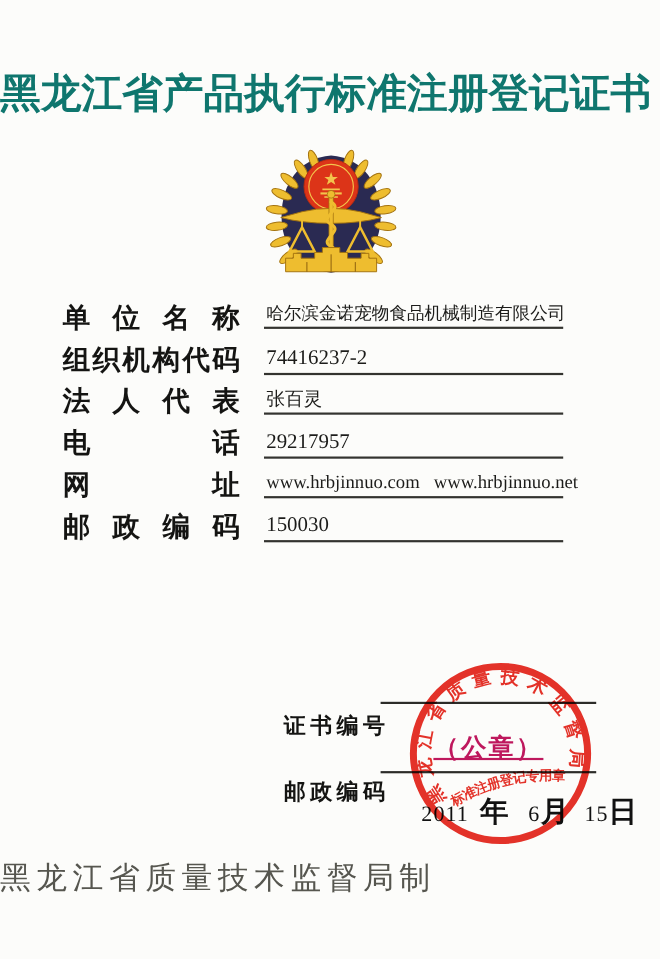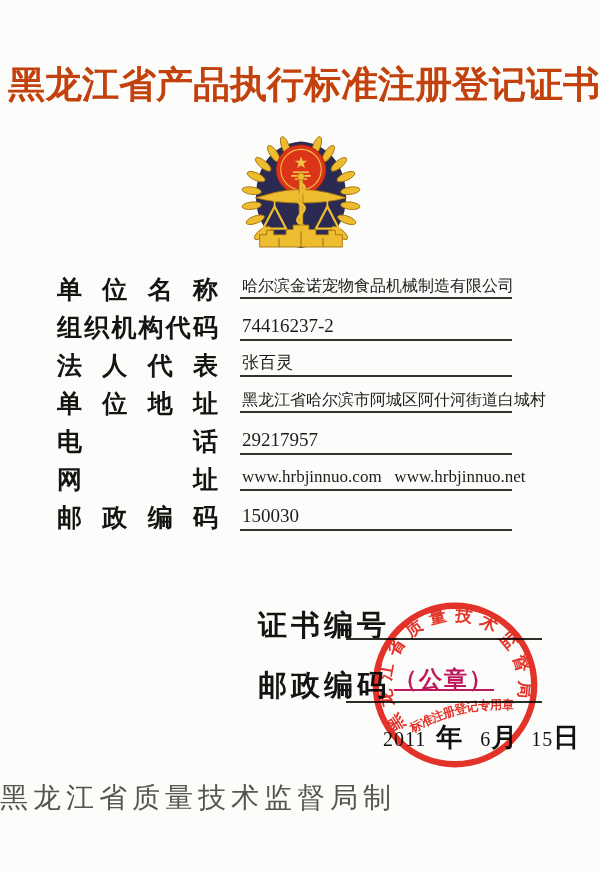--- a/index.html
+++ b/index.html
@@ -3,42 +3,42 @@
 <meta charset="utf-8">
 <style>
   html,body{margin:0;padding:0;background:#e9e9e7;}
   .page{
     position:relative;width:600px;height:872px;margin:0 auto;
     background:#fcfcfa;overflow:hidden;
     font-family:"Liberation Serif","DejaVu Serif",serif;color:#1c1c1a;
   }
   .title{
     position:absolute;top:60px;left:0;width:600px;margin:0;
-    text-align:right;font-size:37px;font-weight:bold;letter-spacing:0px;
-    color:#c2410c;white-space:nowrap;
+    text-align:left;font-size:37px;font-weight:bold;letter-spacing:0px;
+    color:#0f766e;white-space:nowrap;
   }
   .emblem{position:absolute;left:235px;top:134px;width:132px;height:124px;}
   .form{position:absolute;left:57px;top:277px;width:478px;}
   .frow{display:flex;align-items:flex-start;height:38px;}
   .flabel{
     width:161px;flex:0 0 161px;font-size:25px;font-weight:bold;color:#141412;
     text-align:justify;text-align-last:justify;text-justify:inter-character;
     padding-bottom:4px;line-height:1;white-space:normal;
   }
   .fvalue{
     margin-left:22px;width:270px;flex:0 0 270px;
     border-bottom:2px solid #33332f;
     font-size:17px;padding:0 0 2px 2px;line-height:1.15;
     white-space:pre;overflow:visible;
   }
   .fvalue.cjk-long{font-size:16px;}
   .fvalue.num{font-size:19px;}
   .cert-label{
-    position:absolute;font-size:29px;font-weight:bold;letter-spacing:4px;
-    color:#141412;white-space:nowrap;
+    position:absolute;font-size:20px;font-weight:bold;letter-spacing:4px;
+    color:#141412;white-space:nowrap;margin-top:40px;
   }
   .cert-number-label{left:258px;top:606px;}
   .issuer-label{left:258px;top:666px;}
   .issuer-value{
     position:absolute;left:394px;top:664px;font-size:23px;font-weight:bold;
     letter-spacing:2px;color:#be185d;white-space:nowrap;text-decoration:underline;
   }
   .rule{position:absolute;height:0;border-top:2px solid #2c2c28;}
   .rule-1{left:346px;top:638px;width:196px;}
   .rule-2{left:346px;top:701px;width:196px;}
@@ -123,24 +123,20 @@
     </div>
     <div class="frow">
       <div class="flabel">组织机构代码</div>
       <div class="fvalue num">74416237-2</div>
     </div>
     <div class="frow">
       <div class="flabel">法人代表</div>
       <div class="fvalue">张百灵</div>
     </div>
     <div class="frow">
-      <div class="flabel">单位地址</div>
-      <div class="fvalue cjk-long">黑龙江省哈尔滨市阿城区阿什河街道白城村</div>
-    </div>
-    <div class="frow">
       <div class="flabel">电话</div>
       <div class="fvalue num">29217957</div>
     </div>
     <div class="frow">
       <div class="flabel">网址</div>
       <div class="fvalue">www.hrbjinnuo.com   www.hrbjinnuo.net</div>
     </div>
     <div class="frow">
       <div class="flabel">邮政编码</div>
       <div class="fvalue num">150030</div>

